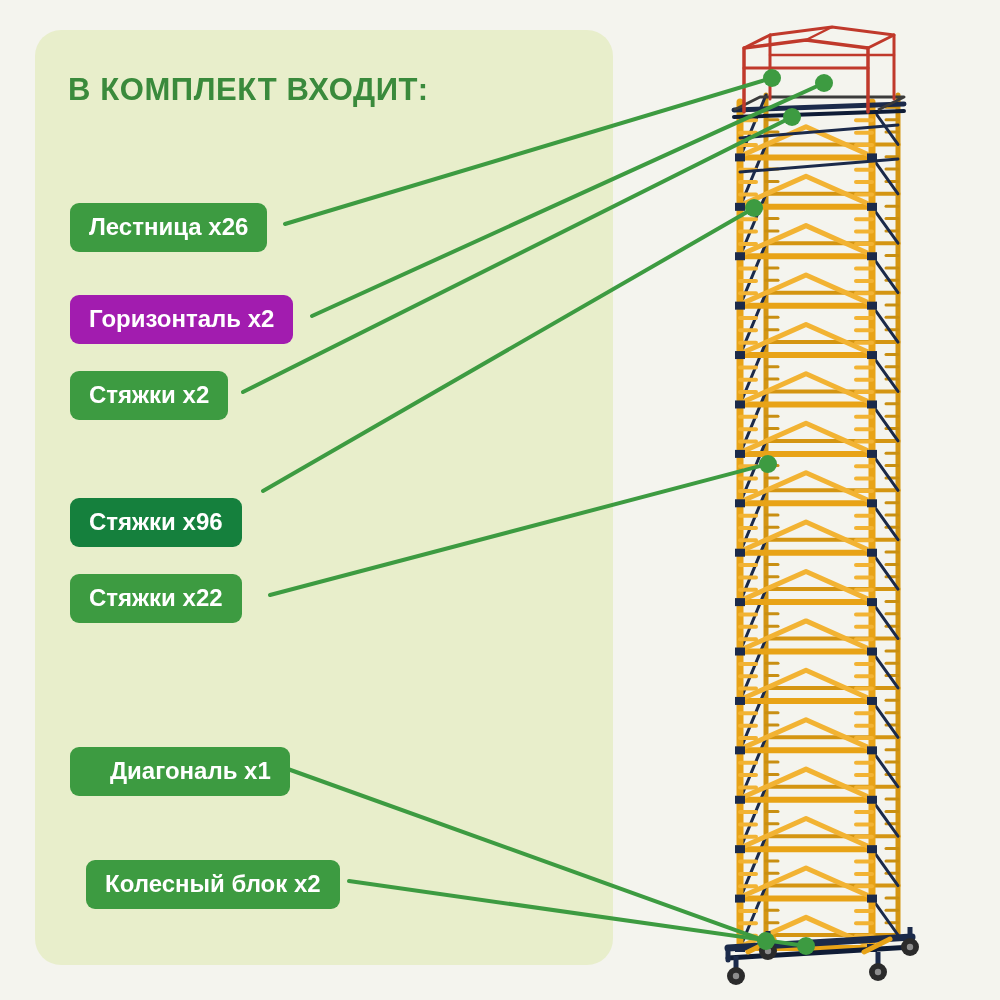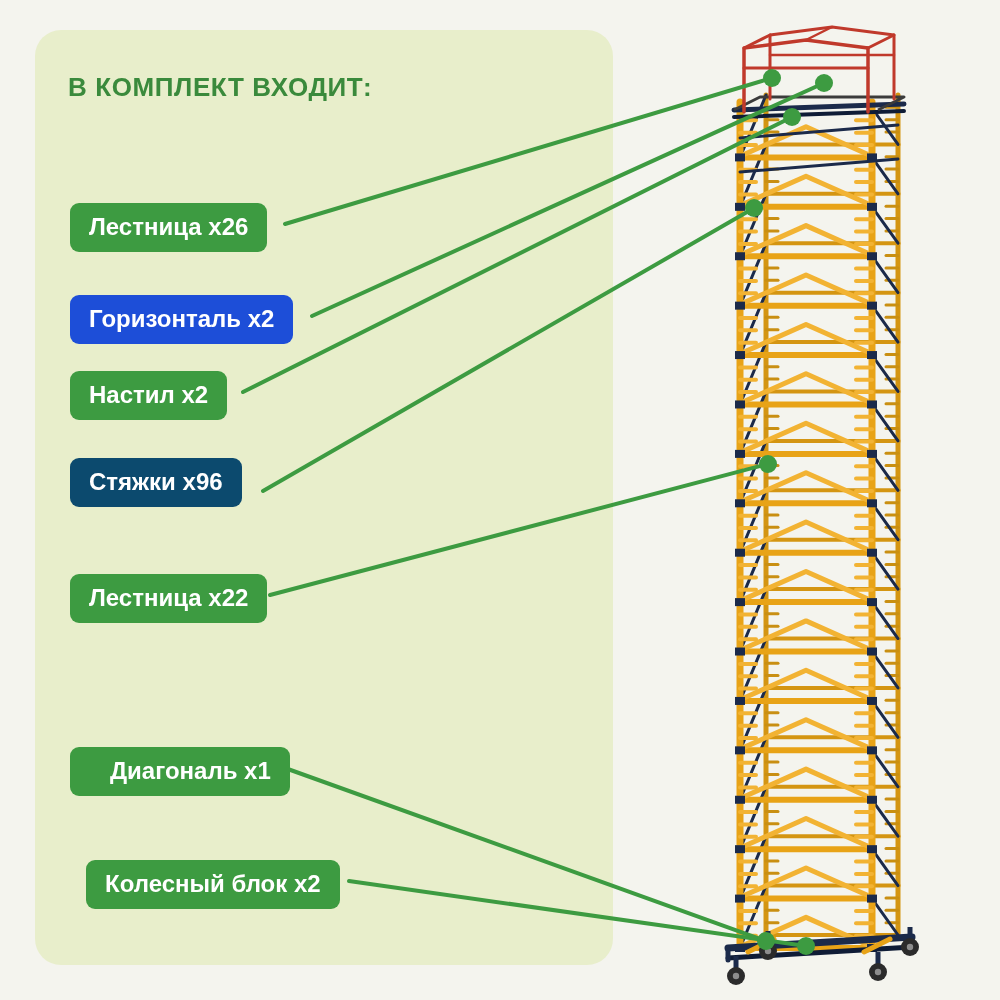--- a/index.html
+++ b/index.html
@@ -17,21 +17,21 @@
     position:absolute;
     left:35px;top:30px;
     width:578px;height:935px;
     background:#e8eecb;
     border-radius:26px;
     z-index:1;
   }
   .panel-title{
     position:absolute;
     left:68px;top:72px;
-    font-size:26px;
+    font-size:31px;
     font-weight:bold;
     letter-spacing:0.6px;
     color:#3a8a3c;
     text-transform:uppercase;
     z-index:4;
     white-space:nowrap;
   }
   
   .pill{
     position:absolute;
@@ -480,21 +480,21 @@
         <circle cx="792" cy="117" r="9" fill="#3d9b41"></circle>
         <circle cx="754" cy="208" r="9" fill="#3d9b41"></circle>
         <circle cx="768" cy="464" r="9" fill="#3d9b41"></circle>
         <circle cx="766" cy="941" r="9" fill="#3d9b41"></circle>
         <circle cx="806" cy="946" r="9" fill="#3d9b41"></circle>
       </g>
   </svg>
 
   <div id="pills">
       <div class="pill" style="left: 70px; top: 203px; background: rgb(61, 155, 65);">Лестница x26</div>
-      <div class="pill" style="left: 70px; top: 295px; background: #1d4ed8;">Горизонталь x2</div>
-      <div class="pill" style="left: 70px; top: 371px; background: rgb(61, 155, 65);">Настил x2</div>
-      <div class="pill" style="left: 70px; top: 458px; background: #0c4a6e; text-align: center;">Стяжки x96</div>
-      <div class="pill" style="left: 70px; top: 574px; background: rgb(61, 155, 65);">Лестница x22</div>
+      <div class="pill" style="left: 70px; top: 295px; background: #a21caf;">Горизонталь x2</div>
+      <div class="pill" style="left: 70px; top: 371px; background: rgb(61, 155, 65);">Стяжки x2</div>
+      <div class="pill" style="left: 70px; top: 498px; background: #15803d; text-align: center;">Стяжки x96</div>
+      <div class="pill" style="left: 70px; top: 574px; background: rgb(61, 155, 65);">Стяжки x22</div>
       <div class="pill" style="left: 70px; top: 747px; background: rgb(61, 155, 65); padding-left: 40px;">Диагональ x1</div>
       <div class="pill" style="left: 70px; top: 860px; background: rgb(61, 155, 65); margin-left: 16px;">Колесный блок x2</div>
     </div>
 
 </div>
 
 </body></html>

